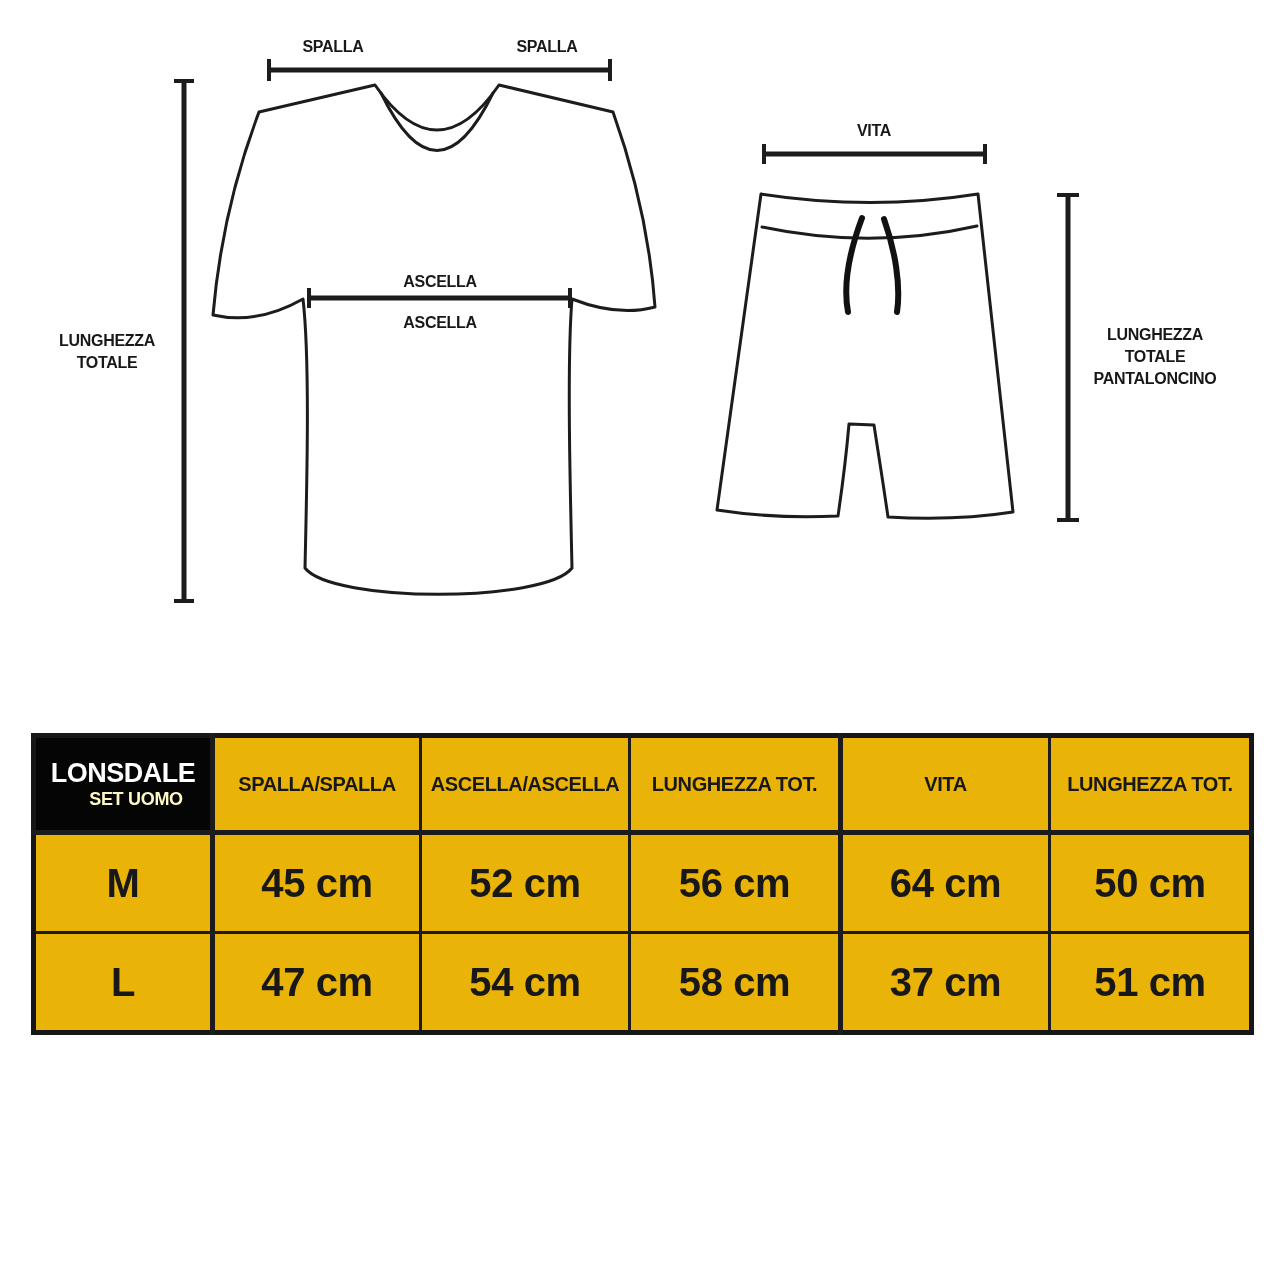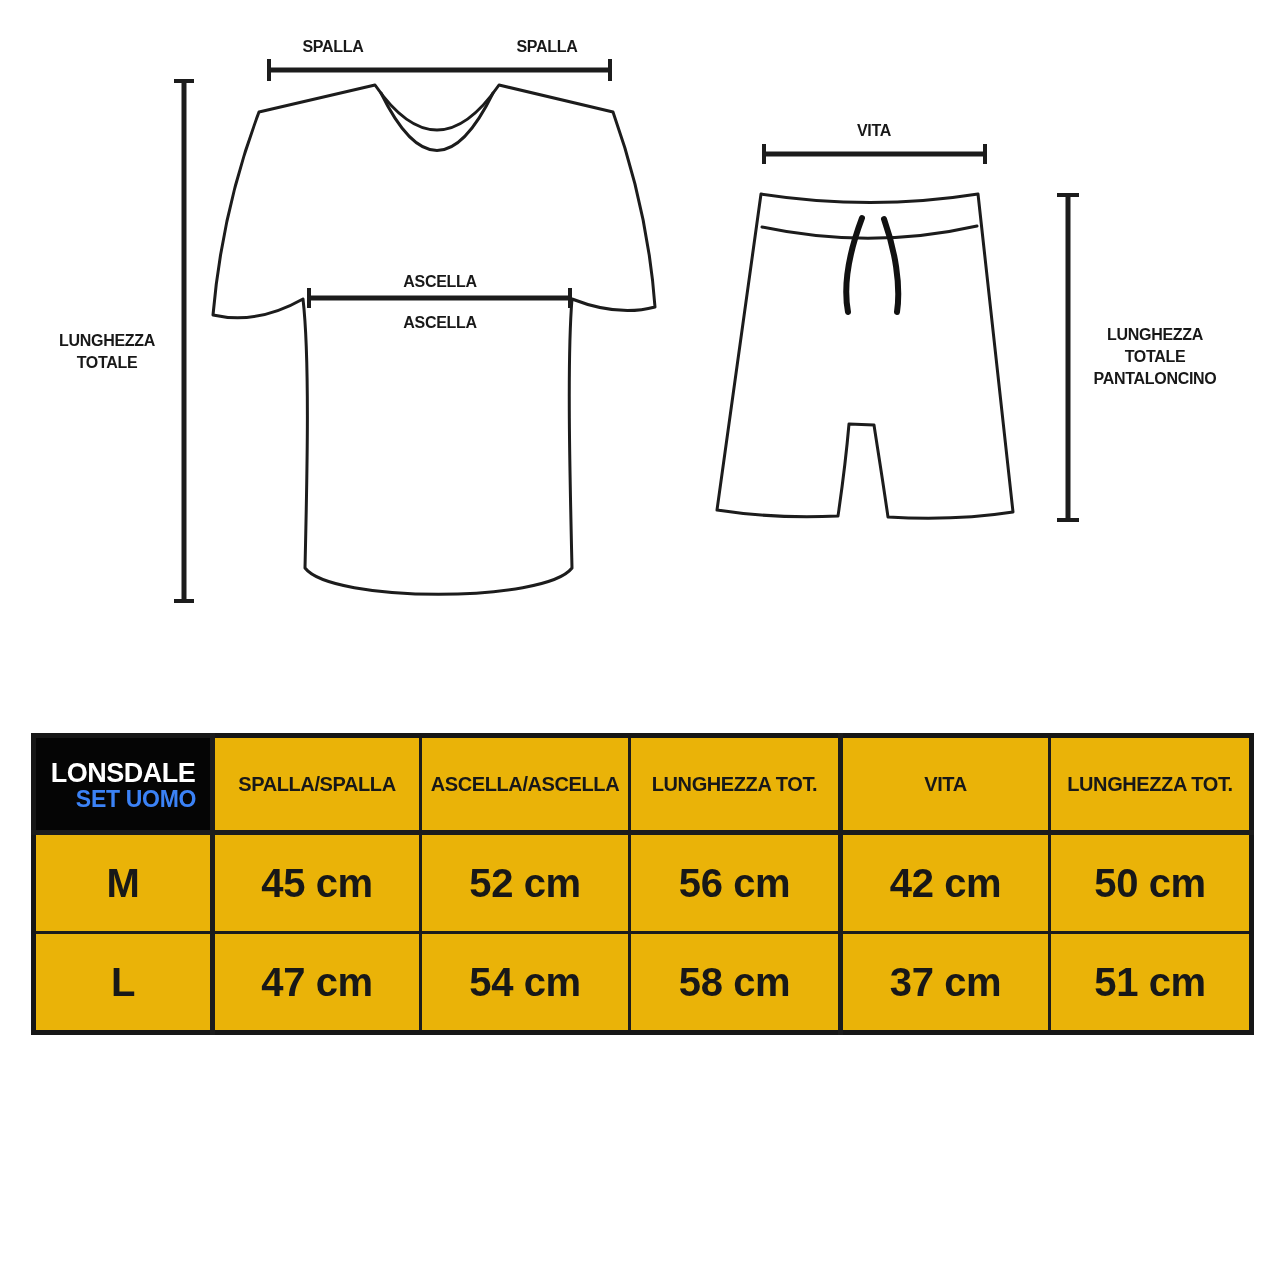--- a/index.html
+++ b/index.html
@@ -25,21 +25,21 @@
     border:3px solid #1c1c1c; text-align:center; vertical-align:middle;
     font-weight:bold; color:#181818; padding:0; background:#eab308;
     letter-spacing:-0.4px;
   }
   .size-table thead tr { height:97px; }
   .size-table tbody tr { height:100px; }
   .size-table thead th { border-bottom-width:5px; font-size:20px; }
   .size-table .thick-r { border-right-width:5px; }
   th.brand-cell { background:#050505; color:#ffffff; }
   .brand-cell .line1 { display:block; font-size:27px; line-height:30px; color:#ffffff; letter-spacing:-0.5px;text-align:center; }
-  .brand-cell .line2 { display:block; font-size:23px; line-height:22px; color:#3b82f6; letter-spacing:-0.3px;margin-left:26px; }
+  .brand-cell .line2 { display:block; font-size:18px; line-height:22px; color:#fef9c3; letter-spacing:-0.3px;margin-left:26px; }
   td.size-cell { font-size:40px; }
   td.val-cell  { font-size:40px; }
 </style>
 </head>
 <body>
 
 <div class="canvas">
 
   <svg class="diagram" width="1274" height="710" viewBox="0 0 1274 710">
 
@@ -117,21 +117,21 @@
         <th>VITA</th>
         <th>LUNGHEZZA TOT.</th>
       </tr>
     </thead>
     <tbody>
       <tr>
         <td class="size-cell thick-r">M</td>
         <td class="val-cell">45 cm</td>
         <td class="val-cell">52 cm</td>
         <td class="val-cell thick-r">56 cm</td>
-        <td class="val-cell">42 cm</td>
+        <td class="val-cell">64 cm</td>
         <td class="val-cell">50 cm</td>
       </tr>
       <tr>
         <td class="size-cell thick-r">L</td>
         <td class="val-cell">47 cm</td>
         <td class="val-cell">54 cm</td>
         <td class="val-cell thick-r">58 cm</td>
         <td class="val-cell">37 cm</td>
         <td class="val-cell">51 cm</td>
       </tr>

